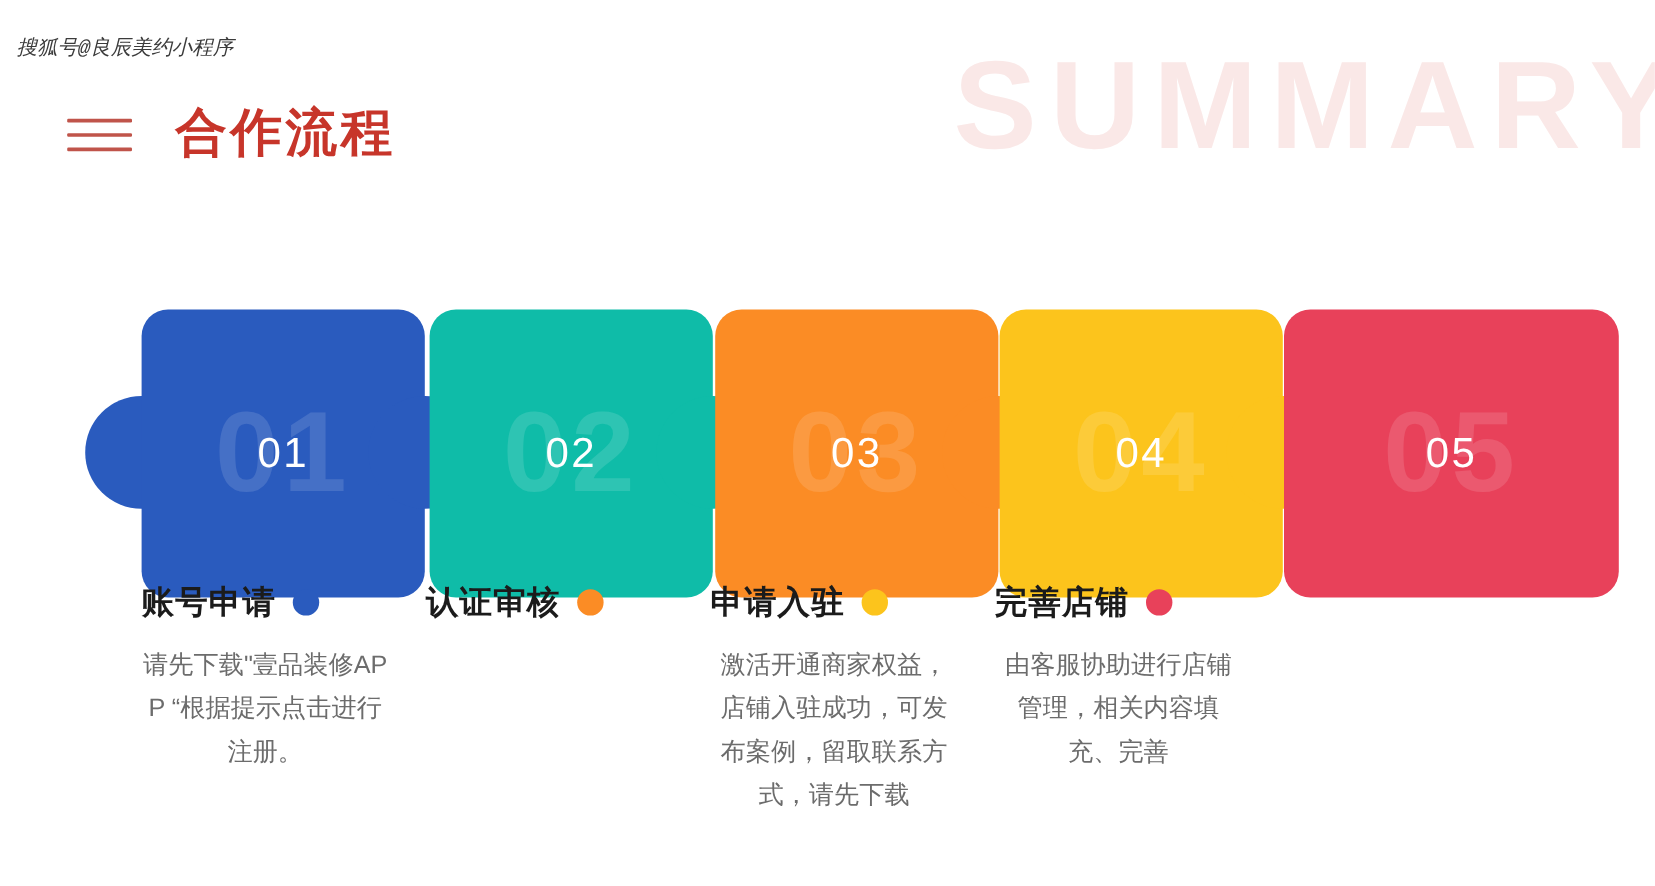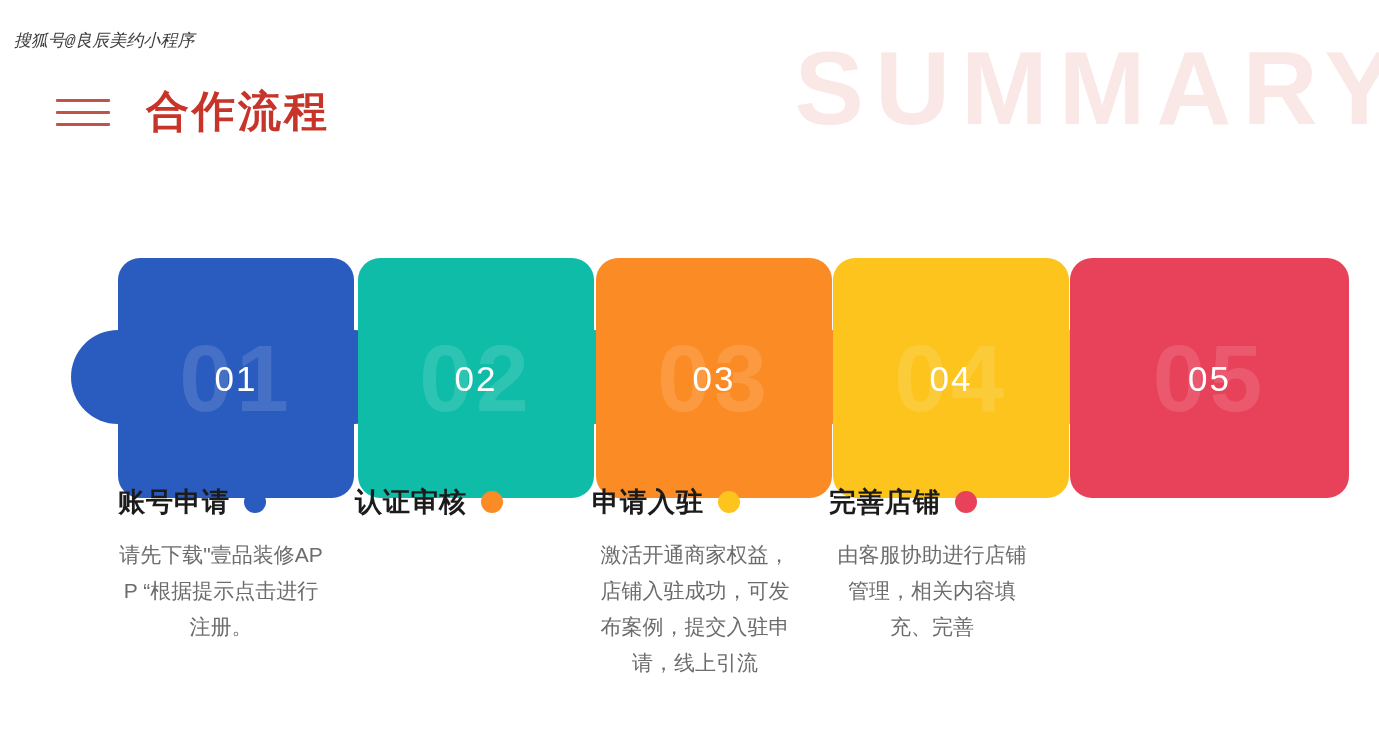--- a/index.html
+++ b/index.html
@@ -265,21 +265,21 @@
       <span class="h-text">认证审核</span>
       <span class="dot" style="background: rgb(251, 140, 37);"></span>
     </div>
   </div>
 
   <div class="caption">
     <div class="caption-head">
       <span class="h-text">申请入驻</span>
       <span class="dot" style="background: rgb(252, 196, 28);"></span>
     </div>
-    <div class="caption-body">激活开通商家权益，店铺入驻成功，可发布案例，提交入驻申请，线上引流</div>
+    <div class="caption-body">激活开通商家权益，店铺入驻成功，可发布案例，留取联系方式，请先下载</div>
   </div>
 
   <div class="caption">
     <div class="caption-head">
       <span class="h-text">完善店铺</span>
       <span class="dot" style="background: rgb(232, 65, 90);"></span>
     </div>
     <div class="caption-body">由客服协助进行店铺管理，相关内容填充、完善</div>
   </div>
 

